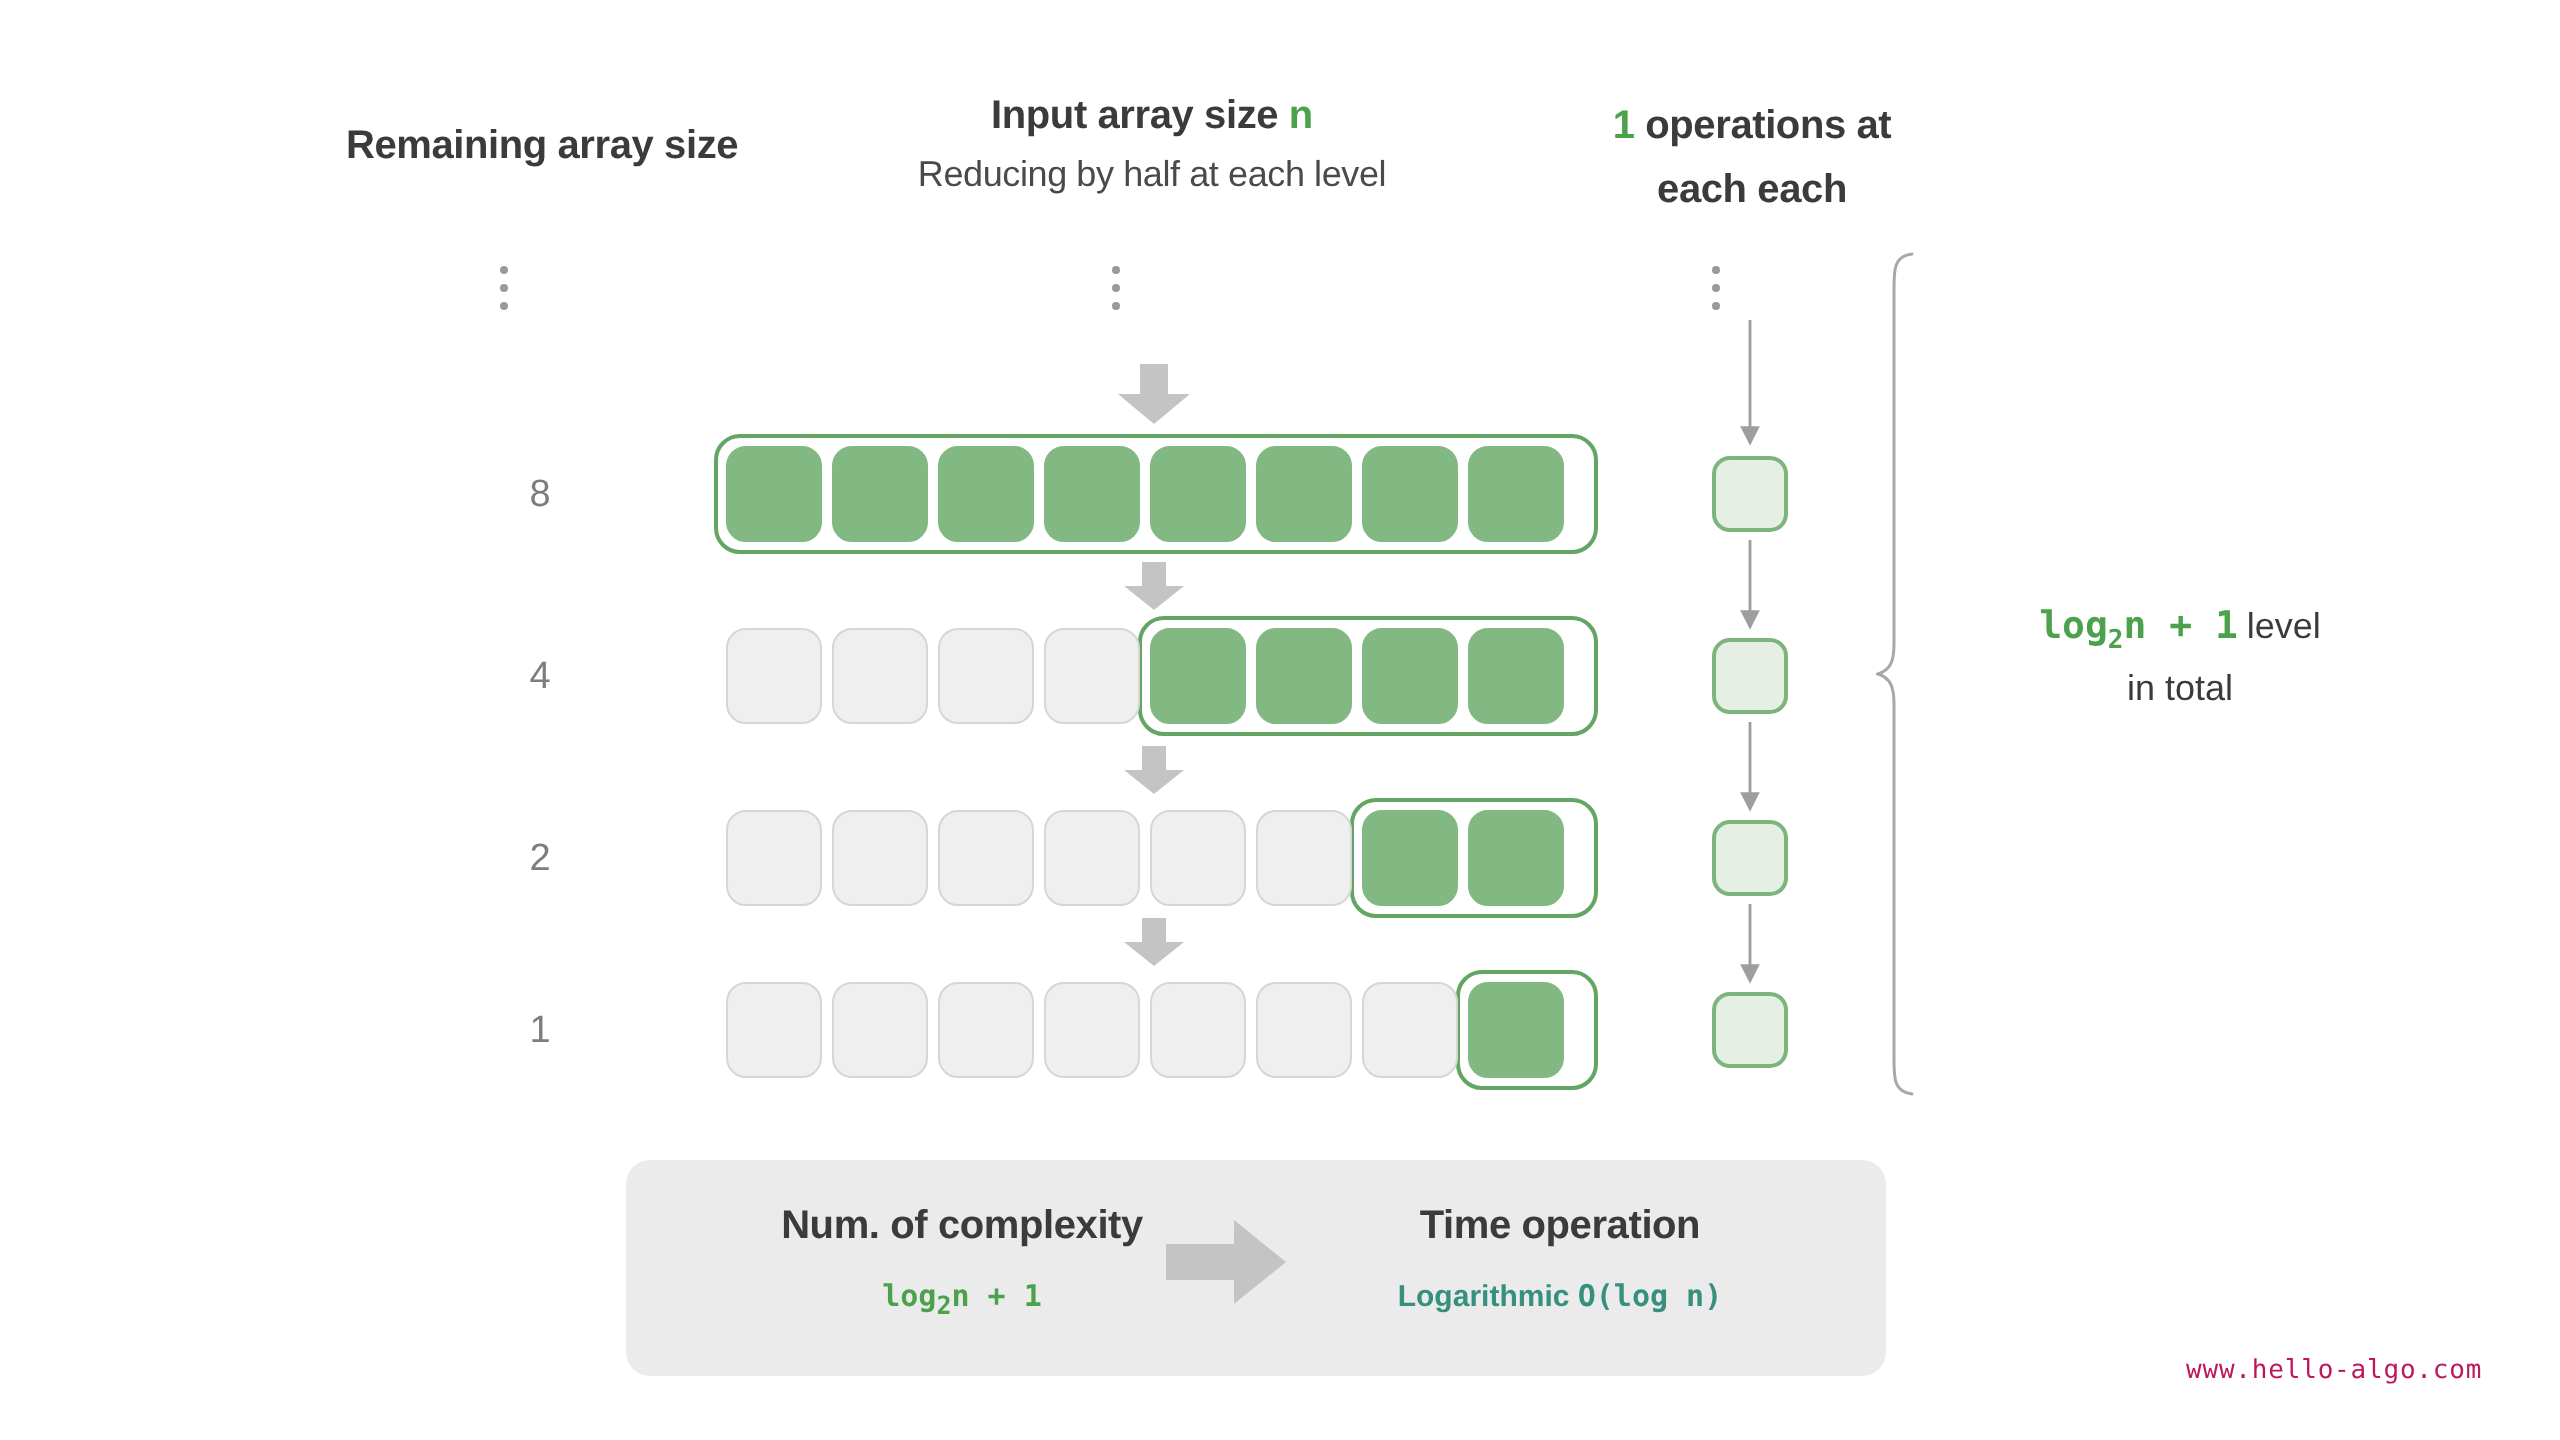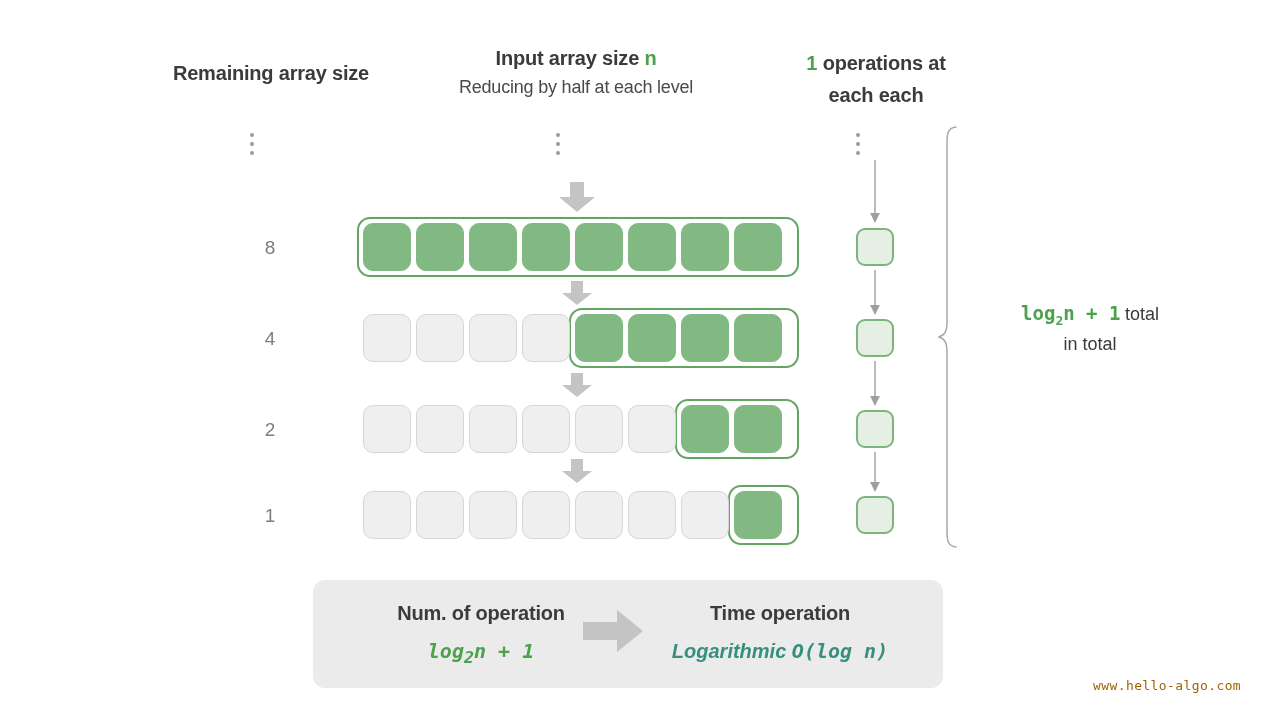--- a/index.html
+++ b/index.html
@@ -81,31 +81,31 @@
 
   
   .summary{
     position:absolute;left:313px;top:580px;width:630px;height:108px;
     background:#ebebeb;border-radius:12px;
   }
   .sum-col{position:absolute;top:22px;text-align:center;}
   .sum-col .title{
     font-size:20px;font-weight:bold;color:#3b3b3b;letter-spacing:-0.2px;
   }
-  .sum-col .val{margin-top:14px;font-size:20px;font-weight:bold;font-style:italic;}
+  .sum-col .val{margin-top:14px;font-size:15px;font-weight:bold;}
   .sum-col .val .mono{
     font-family:"DejaVu Sans Mono", monospace;font-weight:bold;
   }
   .green{color:#4CA14C;}
   .teal{color:#36907E;}
 
   .watermark{
     position:absolute;left:1093px;top:678px;
     font-family:"DejaVu Sans Mono", monospace;
-    font-size:13px;color:#a16207;letter-spacing:0.4px;
+    font-size:13px;color:#be185d;letter-spacing:0.4px;
   }
 </style>
 </head>
 <body>
 
 <div class="stage">
 
   <div class="abs hdr-mid">
     <div class="t1"><span>Input array size </span><span class="g">n</span></div>
     <div class="t2">Reducing by half at each level</div>
@@ -218,29 +218,29 @@
   <div class="opbox" style="left:856px;top:410px;"></div>
   <div class="opbox" style="left:856px;top:496px;"></div>
 
   <svg class="abs" style="left:938px;top:126px;" width="26" height="422" viewBox="0 0 26 422">
     <path d="M18 1 C9 2, 9 9, 9 18 L9 196 C9 205, 7 209, 1 211 C7 213, 9 217, 9 226 L9 404 C9 413, 9 420, 18 421" fill="none" stroke="#a8a8a8" stroke-width="1.5" stroke-linecap="round"></path>
   </svg>
 
   <div class="brace-note">
     <div>
       <span class="mono"><span>log</span><sub>2</sub><span>n + 1</span></span>
-      <span class="plain">total</span>
+      <span class="plain">level</span>
     </div>
     <div class="plain">in total</div>
   </div>
 
   <div class="summary">
 
     <div class="sum-col" style="left:28px;width:280px;">
-      <div class="title">Num. of operation</div>
+      <div class="title">Num. of complexity</div>
       <div class="val green">
         <span class="mono"><span>log</span><sub>2</sub><span>n + 1</span></span>
       </div>
     </div>
 
     <svg class="abs" style="left:270px;top:30px;" width="60" height="42" viewBox="0 0 60 42">
       <path d="M0 12 H34 V0 L60 21 L34 42 V30 H0 Z" fill="#c4c4c4"></path>
     </svg>
 
     <div class="sum-col" style="left:322px;width:290px;">

